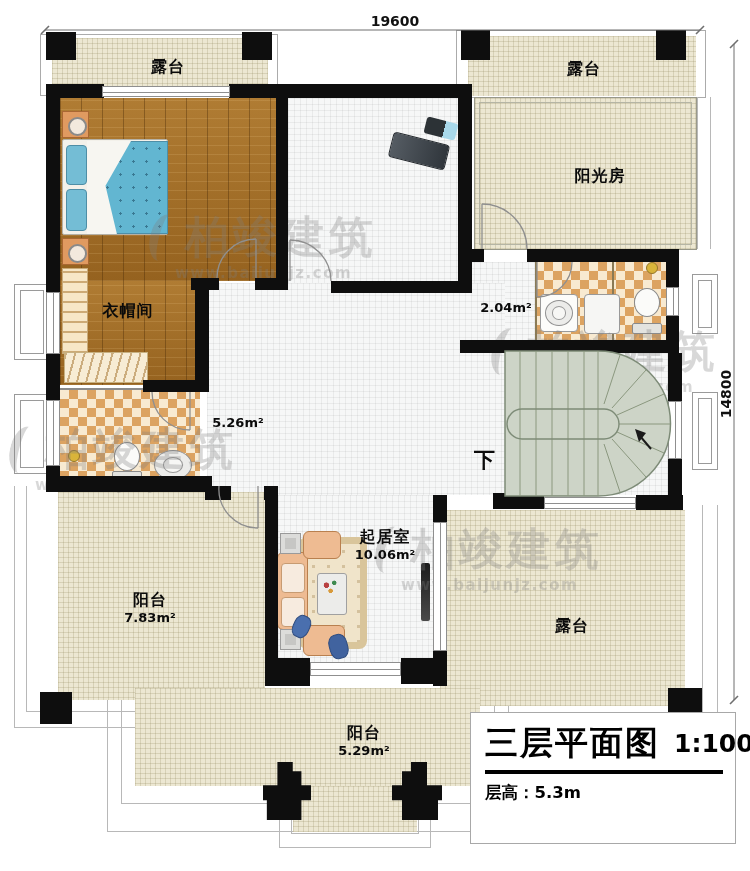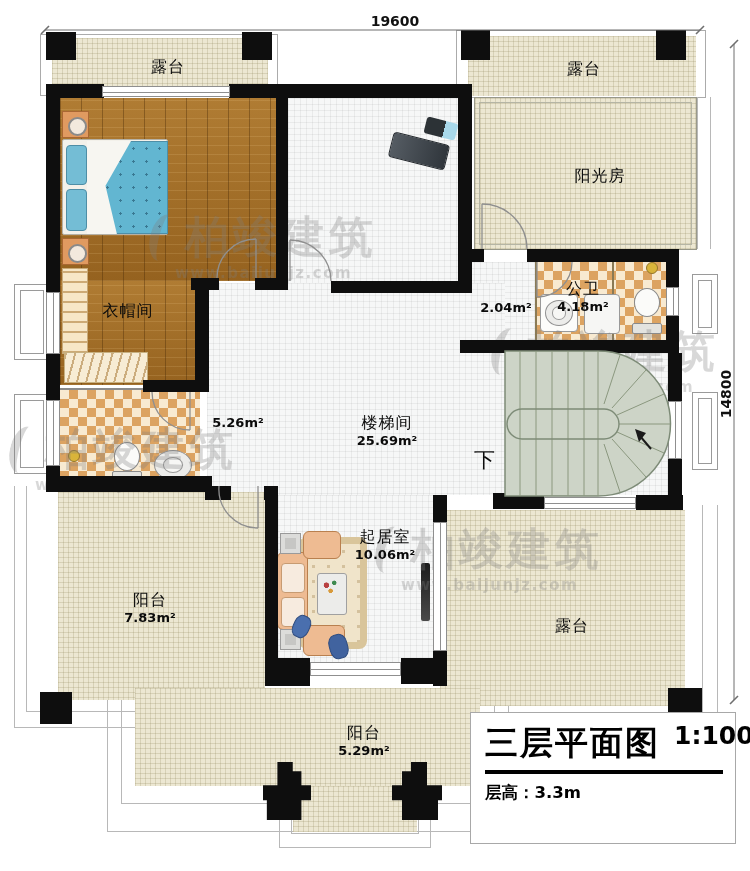--- a/index.html
+++ b/index.html
@@ -47,36 +47,36 @@
   .sink::after{content:"";position:absolute;inset:22%;border-radius:50%;border:1px solid #9a9a9a;background:#f7f7f5}
   .knob{border-radius:50%;background:#d9b43a;border:1px solid #93752a}
   .sofa{background:#eebb92;border:1px solid #b9804f;border-radius:6px}
   .cush::before,.cush::after{content:"";position:absolute;left:3px;width:22px;height:28px;border-radius:4px;
     background:#f7ebdf;border:1px solid #c79b72}
   .cush::before{top:10px}.cush::after{top:44px}
   .stool{background:#dcdcda;border:1px solid #9a9a9a}
   .stool::after{content:"";position:absolute;inset:4px;background:#c6c6c4}
   
   .lbl{position:absolute;z-index:35;text-align:center;color:#0b0b0b;line-height:1.18}
-  .lbl .nm{display:block;font-size:16px;font-weight:400;letter-spacing:1px}
+  .lbl .nm{display:block;font-size:16px;font-weight:700;letter-spacing:1px}
   .lbl .ar{display:block;font-size:13px;font-weight:700}
   .down .nm{font-size:21px}
   .dimlbl{position:absolute;z-index:40;font-size:14px;font-weight:700;color:#111;text-align:center}
   
   .wm{position:absolute;z-index:18;display:flex;flex-direction:column;align-items:center;
       color:rgba(125,125,125,.30);pointer-events:none}
   .wm .row{display:flex;align-items:center;gap:7px}
   .wm .logo{width:28px;height:48px;border-left:9px solid rgba(125,125,125,.30);
       border-radius:50% 0 0 50%/50% 0 0 50%;transform:rotate(14deg)}
   .wm .brand{font-size:44px;font-weight:900;letter-spacing:4px;white-space:nowrap}
   .wm .url{font-size:15px;font-weight:700;letter-spacing:1.5px;margin-top:-3px;white-space:nowrap}
   
   #tb{position:absolute;left:470px;top:712px;width:266px;height:132px;background:#fff;
       border:1px solid #a8a8a8;z-index:50;padding:8px 12px 0 14px}
-  #tb .trow{display:flex;align-items:flex-start;gap:14px}
+  #tb .trow{display:flex;align-items:center;gap:14px}
   #tb .t1{font-size:33px;font-weight:900;color:#000;letter-spacing:2px;white-space:nowrap}
   #tb .t2{font-size:25px;font-weight:700;color:#000}
   #tb .rule{height:4px;background:#000;margin:4px 0 8px}
   #tb .tline{font-size:16.5px;font-weight:700;color:#000;margin-bottom:6px;white-space:nowrap}
   svg#ov{position:absolute;left:0;top:0;z-index:30;pointer-events:none}
 </style>
 </head>
 <body>
 
 <div id="plan">
@@ -281,33 +281,25 @@
     </div>
   <div class="lbl" style="left:534px;top:60px;width:100px">
       <span class="nm">露台</span>
     </div>
   <div class="lbl" style="left:540px;top:167px;width:120px">
       <span class="nm">阳光房</span>
     </div>
   <div class="lbl" style="left:68px;top:302px;width:120px">
       <span class="nm">衣帽间</span>
     </div>
-  <div class="lbl" style="left:523px;top:280px;width:120px">
-      <span class="nm">公卫</span>
-      <span class="ar">4.18m²</span>
-    </div>
   <div class="lbl" style="left:446px;top:300px;width:120px">
       <span class="ar">2.04m²</span>
     </div>
   <div class="lbl" style="left:178px;top:415px;width:120px">
       <span class="ar">5.26m²</span>
-    </div>
-  <div class="lbl" style="left:327px;top:414px;width:120px">
-      <span class="nm">楼梯间</span>
-      <span class="ar">25.69m²</span>
     </div>
   <div class="lbl" style="left:325px;top:528px;width:120px">
       <span class="nm">起居室</span>
       <span class="ar">10.06m²</span>
     </div>
   <div class="lbl" style="left:90px;top:591px;width:120px">
       <span class="nm">阳台</span>
       <span class="ar">7.83m²</span>
     </div>
   <div class="lbl" style="left:512px;top:617px;width:120px">
@@ -320,16 +312,16 @@
   <div class="lbl down" style="left:465px;top:448px;width:40px">
       <span class="nm">下</span>
     </div>
 
   <div id="tb">
     <div class="trow">
       <span class="t1">三层平面图</span>
       <span class="t2">1:100</span>
     </div>
     <div class="rule"></div>
-    <div class="tline"><span>层高：</span><span>3.3m</span></div>
+    <div class="tline"><span>层高：</span><span>5.3m</span></div>
   </div>
 
 </div>
 
 </body></html>

